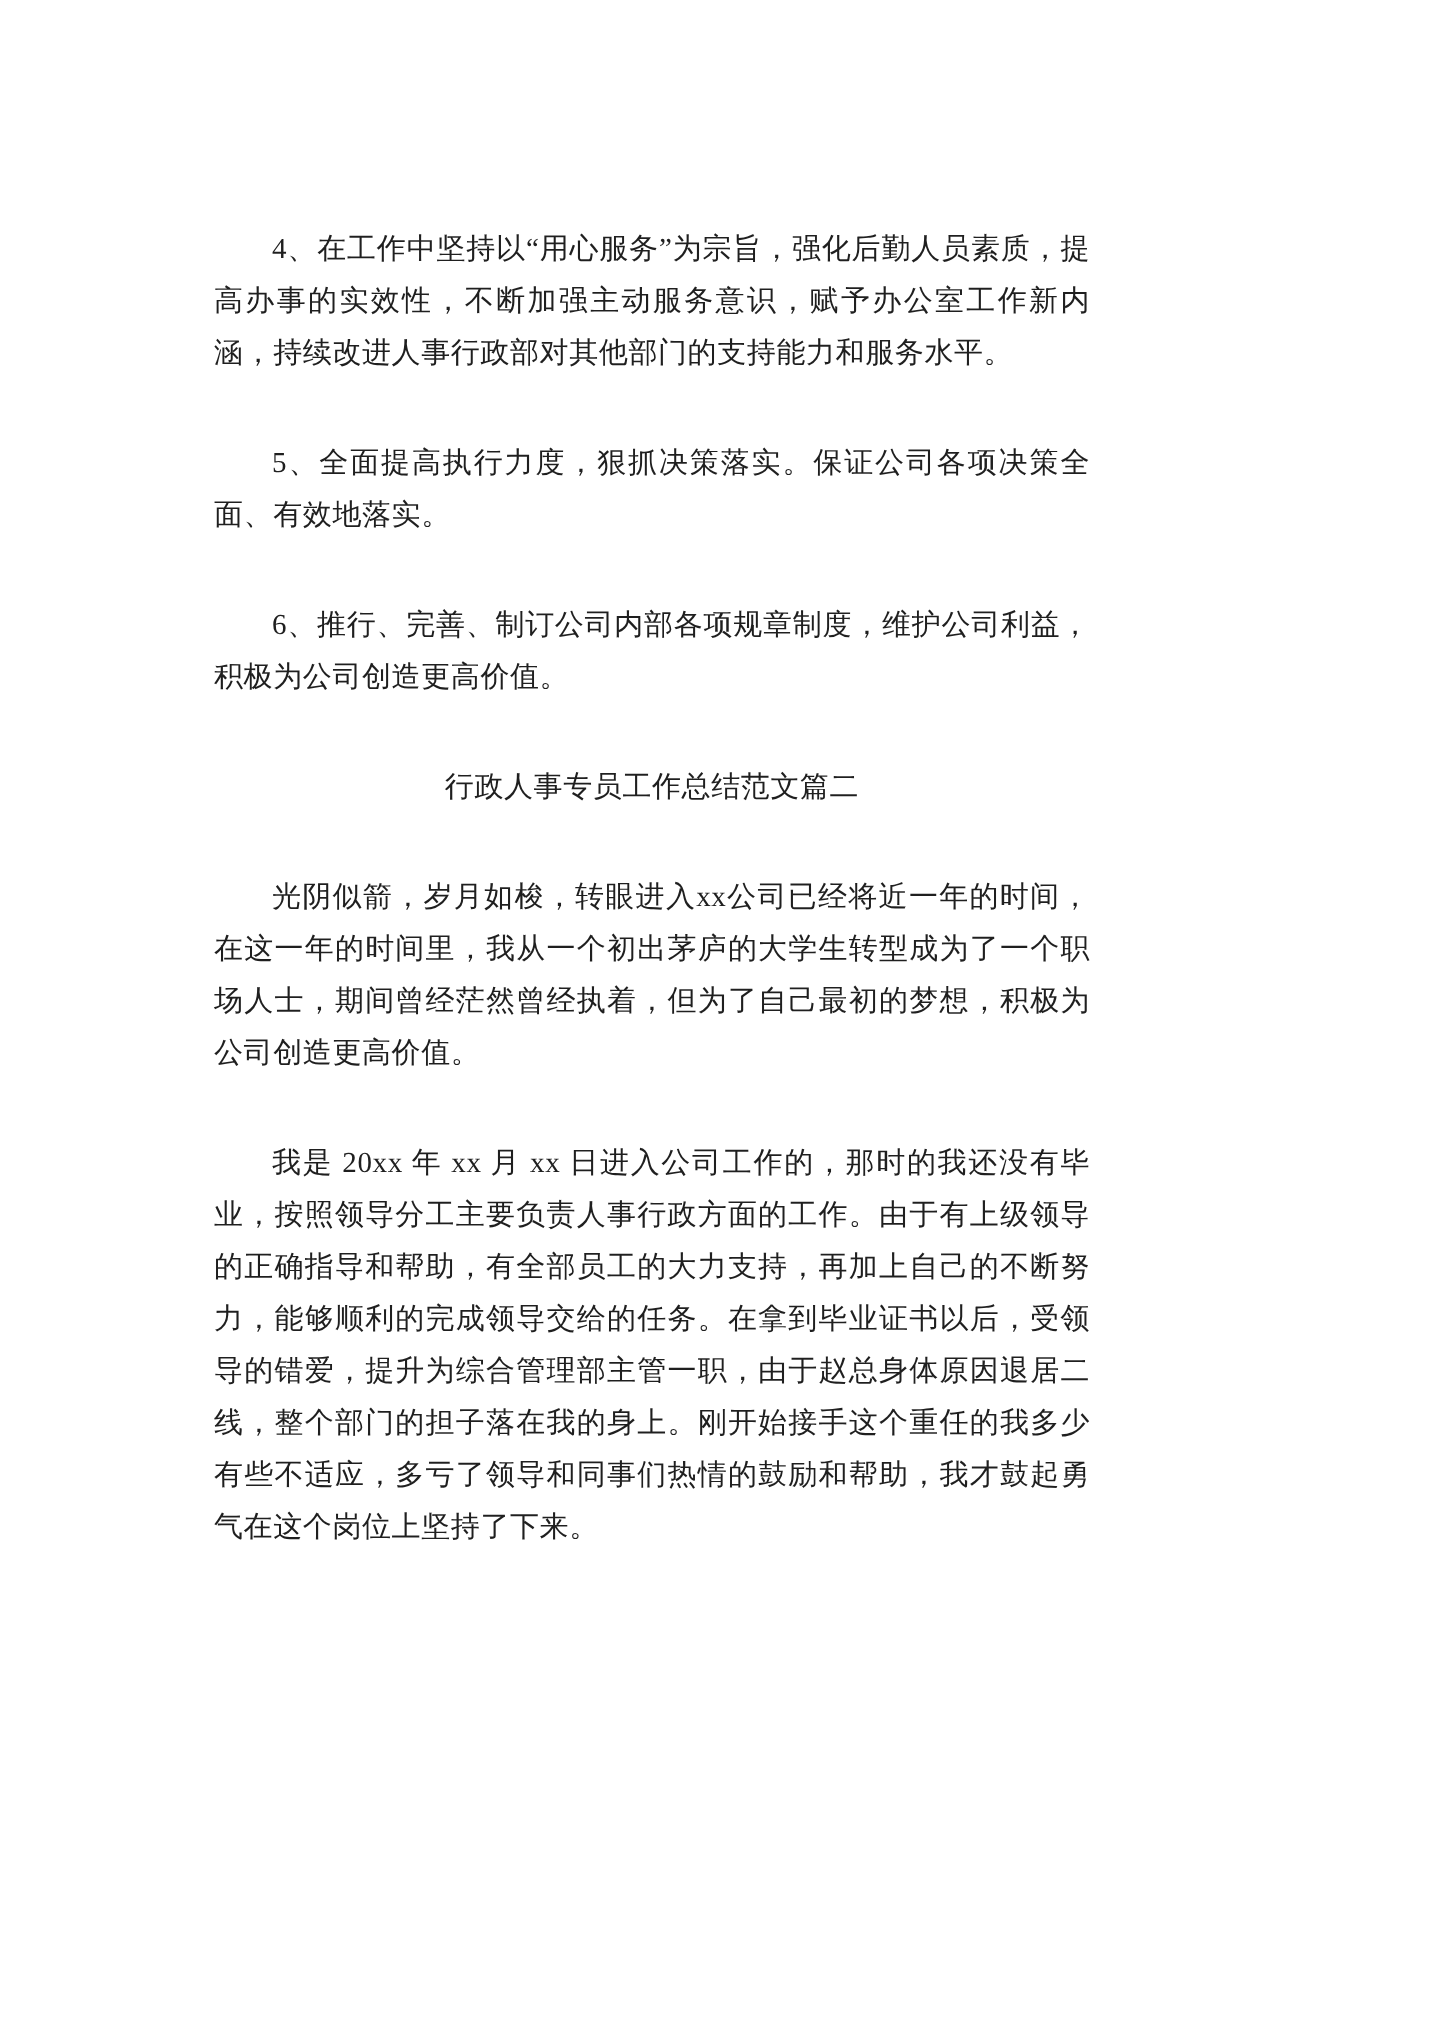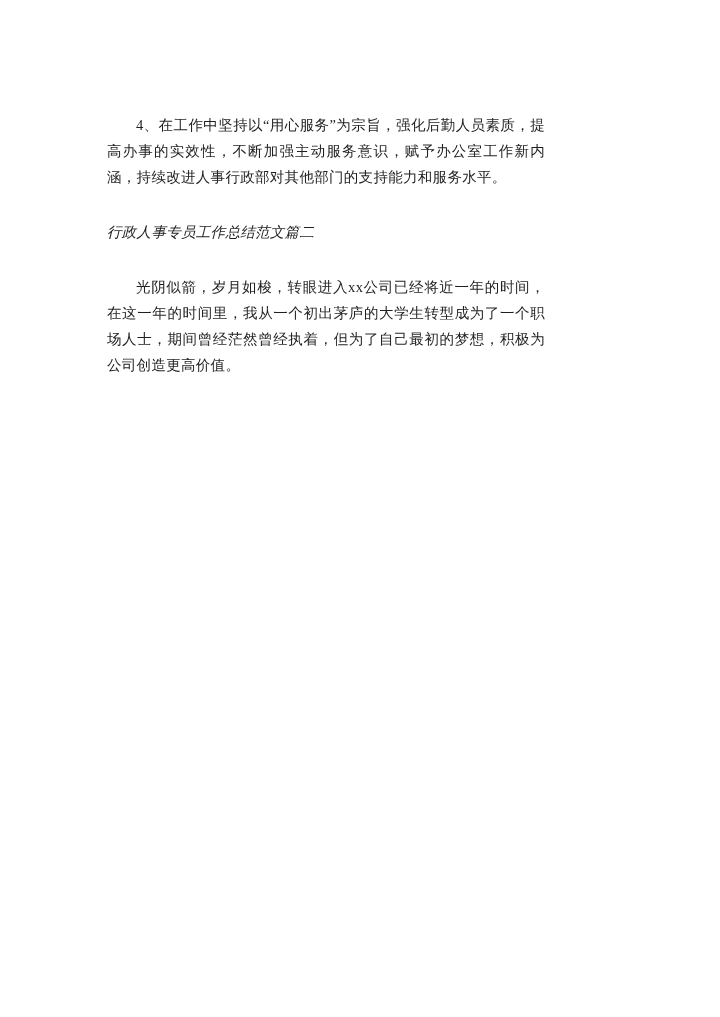--- a/index.html
+++ b/index.html
@@ -25,26 +25,28 @@
     margin: 0 0 29px 0;
     font-size: 14.5px;
     line-height: 26px;
     text-align: justify;
     text-indent: 2em;
     letter-spacing: 0.3px;
     color: #1f1f1f;
   }
   .doc p.heading {
     text-indent: 0;
-    text-align: left;
-    font-style: italic;
+    text-align: center;
   }
 </style>
 </head>
 <body>
 
 <div class="page">
   <div class="doc">
     <p>4、在工作中坚持以“用心服务”为宗旨，强化后勤人员素质，提高办事的实效性，不断加强主动服务意识，赋予办公室工作新内涵，持续改进人事行政部对其他部门的支持能力和服务水平。</p>
+    <p>5、全面提高执行力度，狠抓决策落实。保证公司各项决策全面、有效地落实。</p>
+    <p>6、推行、完善、制订公司内部各项规章制度，维护公司利益，积极为公司创造更高价值。</p>
     <p class="heading">行政人事专员工作总结范文篇二</p>
     <p>光阴似箭，岁月如梭，转眼进入xx公司已经将近一年的时间，在这一年的时间里，我从一个初出茅庐的大学生转型成为了一个职场人士，期间曾经茫然曾经执着，但为了自己最初的梦想，积极为公司创造更高价值。</p>
+    <p>我是 20xx 年 xx 月 xx 日进入公司工作的，那时的我还没有毕业，按照领导分工主要负责人事行政方面的工作。由于有上级领导的正确指导和帮助，有全部员工的大力支持，再加上自己的不断努力，能够顺利的完成领导交给的任务。在拿到毕业证书以后，受领导的错爱，提升为综合管理部主管一职，由于赵总身体原因退居二线，整个部门的担子落在我的身上。刚开始接手这个重任的我多少有些不适应，多亏了领导和同事们热情的鼓励和帮助，我才鼓起勇气在这个岗位上坚持了下来。</p>
   </div>
 </div>
 
 </body></html>

